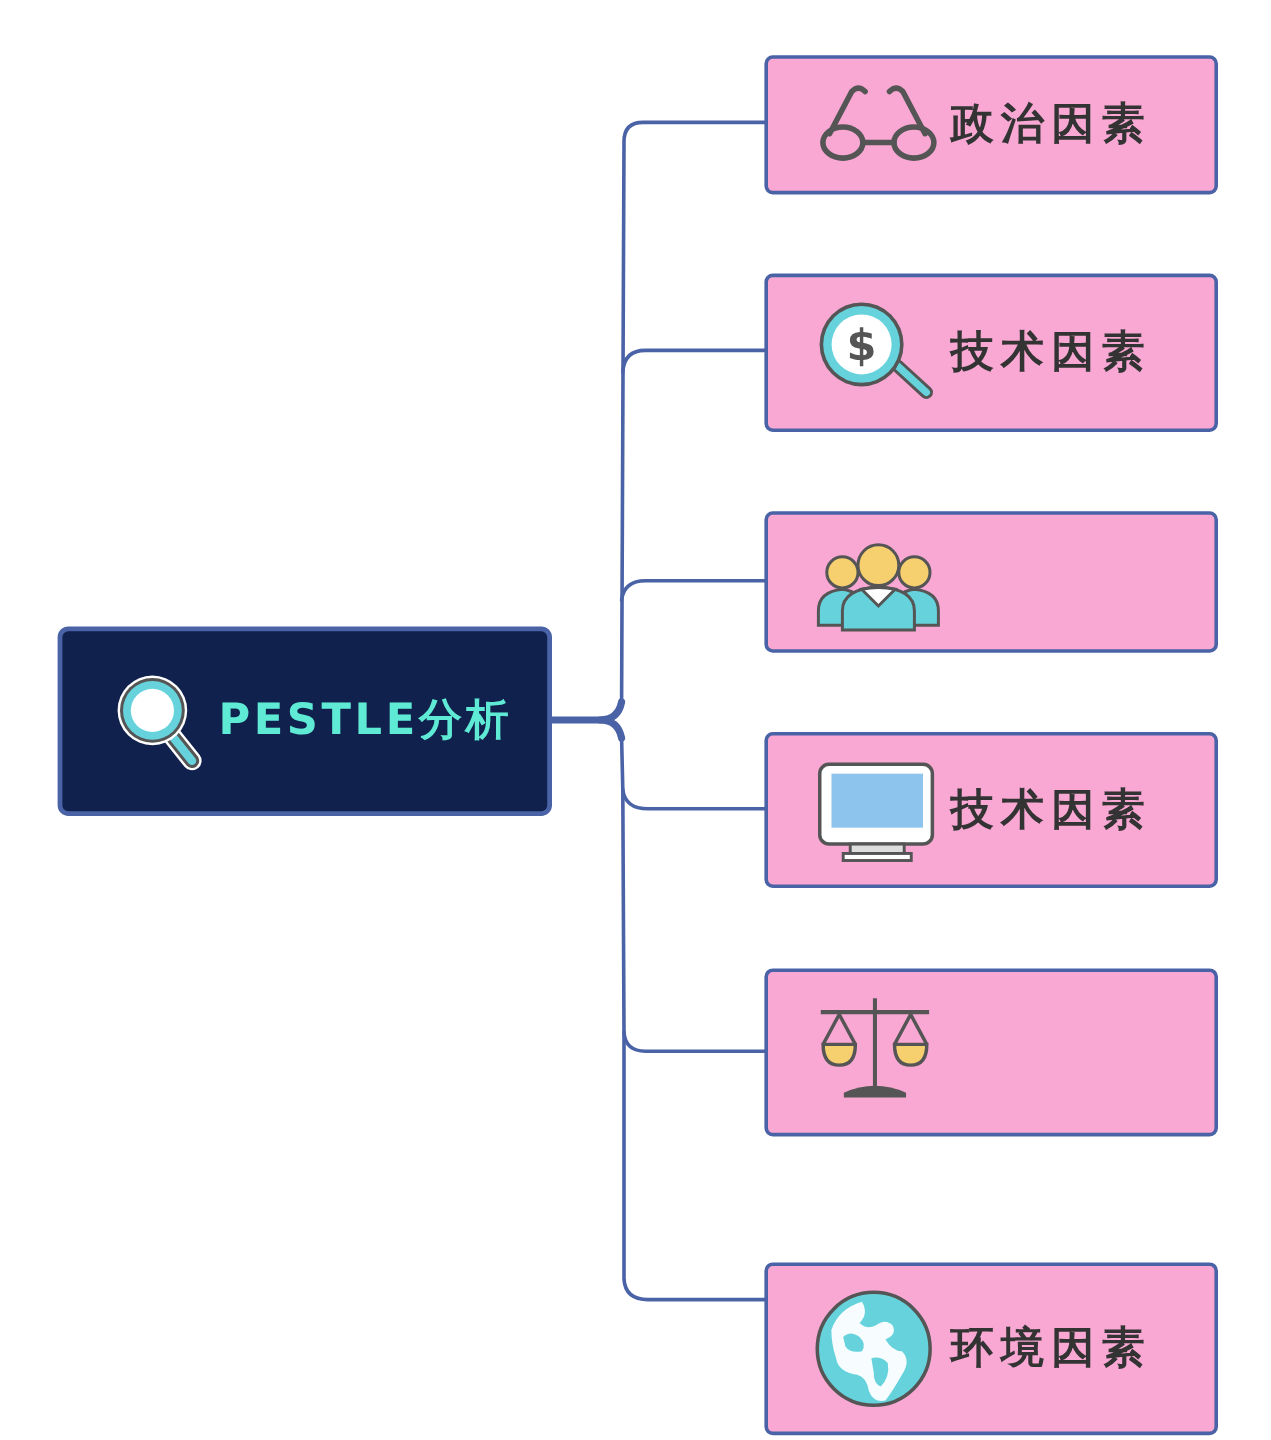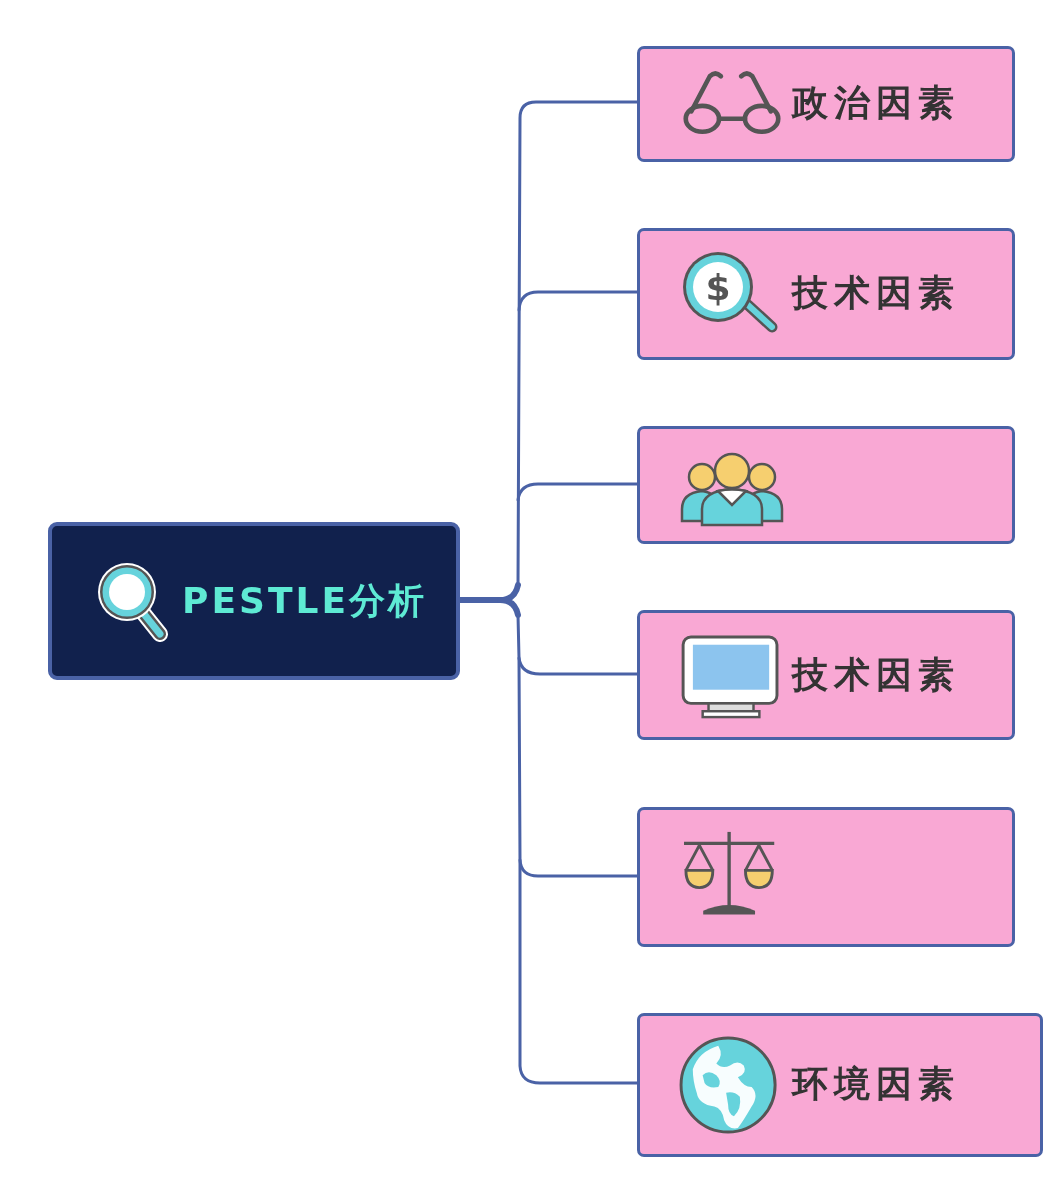--- a/index.html
+++ b/index.html
@@ -110,21 +110,21 @@
     <path d="M24 84 Q51 72 78 84 L78 88 L24 88 Z" fill="#555555"></path>
     <g fill="none" stroke="#555555" stroke-width="3">
       <path d="M6 42 L20 16 L34 42"></path>
       <path d="M68 42 L82 16 L96 42"></path>
     </g>
     <path d="M6 42 L34 42 Q34 60 20 60 Q6 60 6 42 Z" fill="#f6cf6f" stroke="#555555" stroke-width="3"></path>
     <path d="M68 42 L96 42 Q96 60 82 60 Q68 60 68 42 Z" fill="#f6cf6f" stroke="#555555" stroke-width="3"></path>
   </svg>
 </div>
 
-<div class="node" style="top:1013px;height:138px;padding-left:28px;">
+<div class="node" style="top:1052px;height:138px;">
   <svg class="icon" viewBox="0 0 108 100" style="top:20px;height:98px;">
     <circle cx="50" cy="50" r="48" fill="#66d3dc" stroke="#555555" stroke-width="3"></circle>
     <path d="M14 34 Q20 16 40 10 Q46 20 38 28 Q44 34 52 30 Q60 24 66 30 Q70 38 60 42 Q66 52 74 52 Q82 60 74 72 Q66 86 60 94 Q50 96 46 86 Q44 74 36 72 Q20 70 18 58 Q14 46 14 34 Z" fill="#ffffff" opacity="0.95"></path>
     <path d="M24 40 Q30 34 38 40 Q44 46 40 52 Q30 54 26 48 Z" fill="#66d3dc"></path>
     <path d="M48 58 Q56 56 62 62 Q64 74 56 82 Q50 80 50 70 Z" fill="#66d3dc"></path>
   </svg>
   <span class="label" style="top:44px;">环境因素</span>
 </div>
 
 </body></html>

